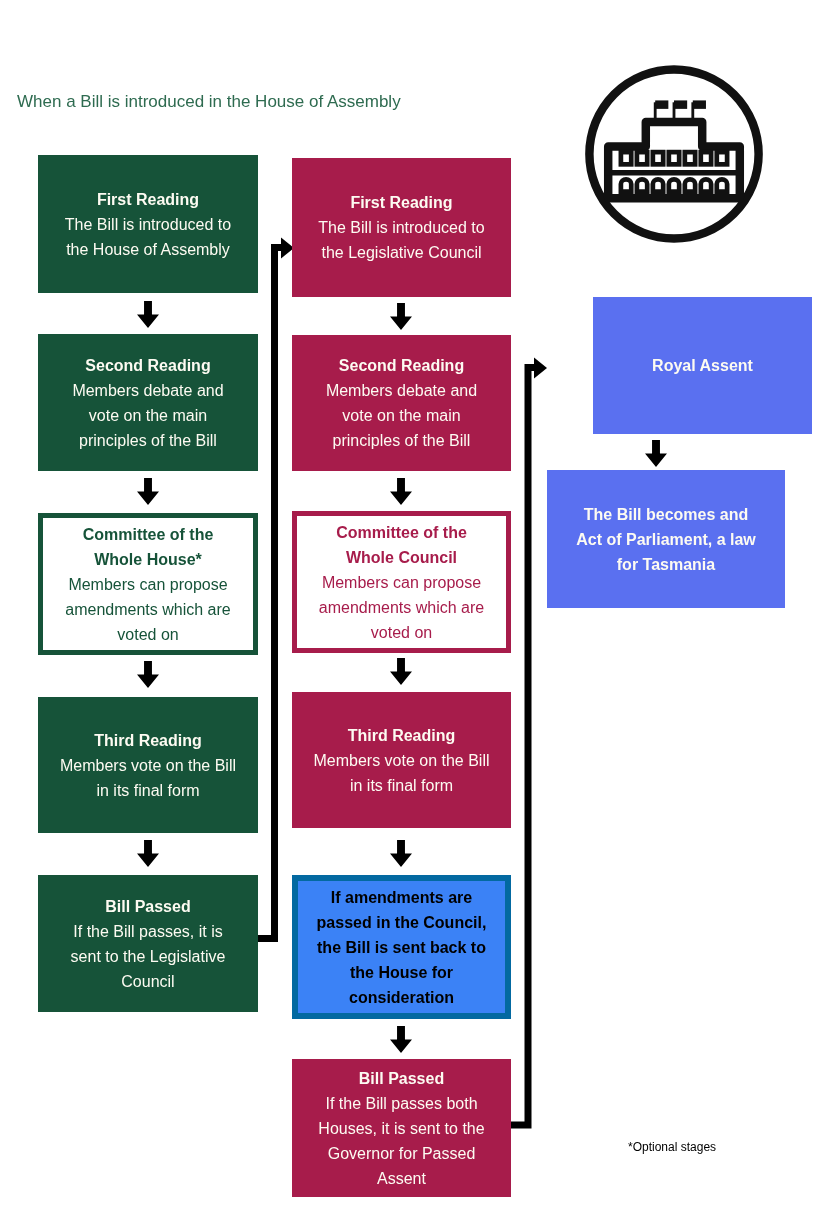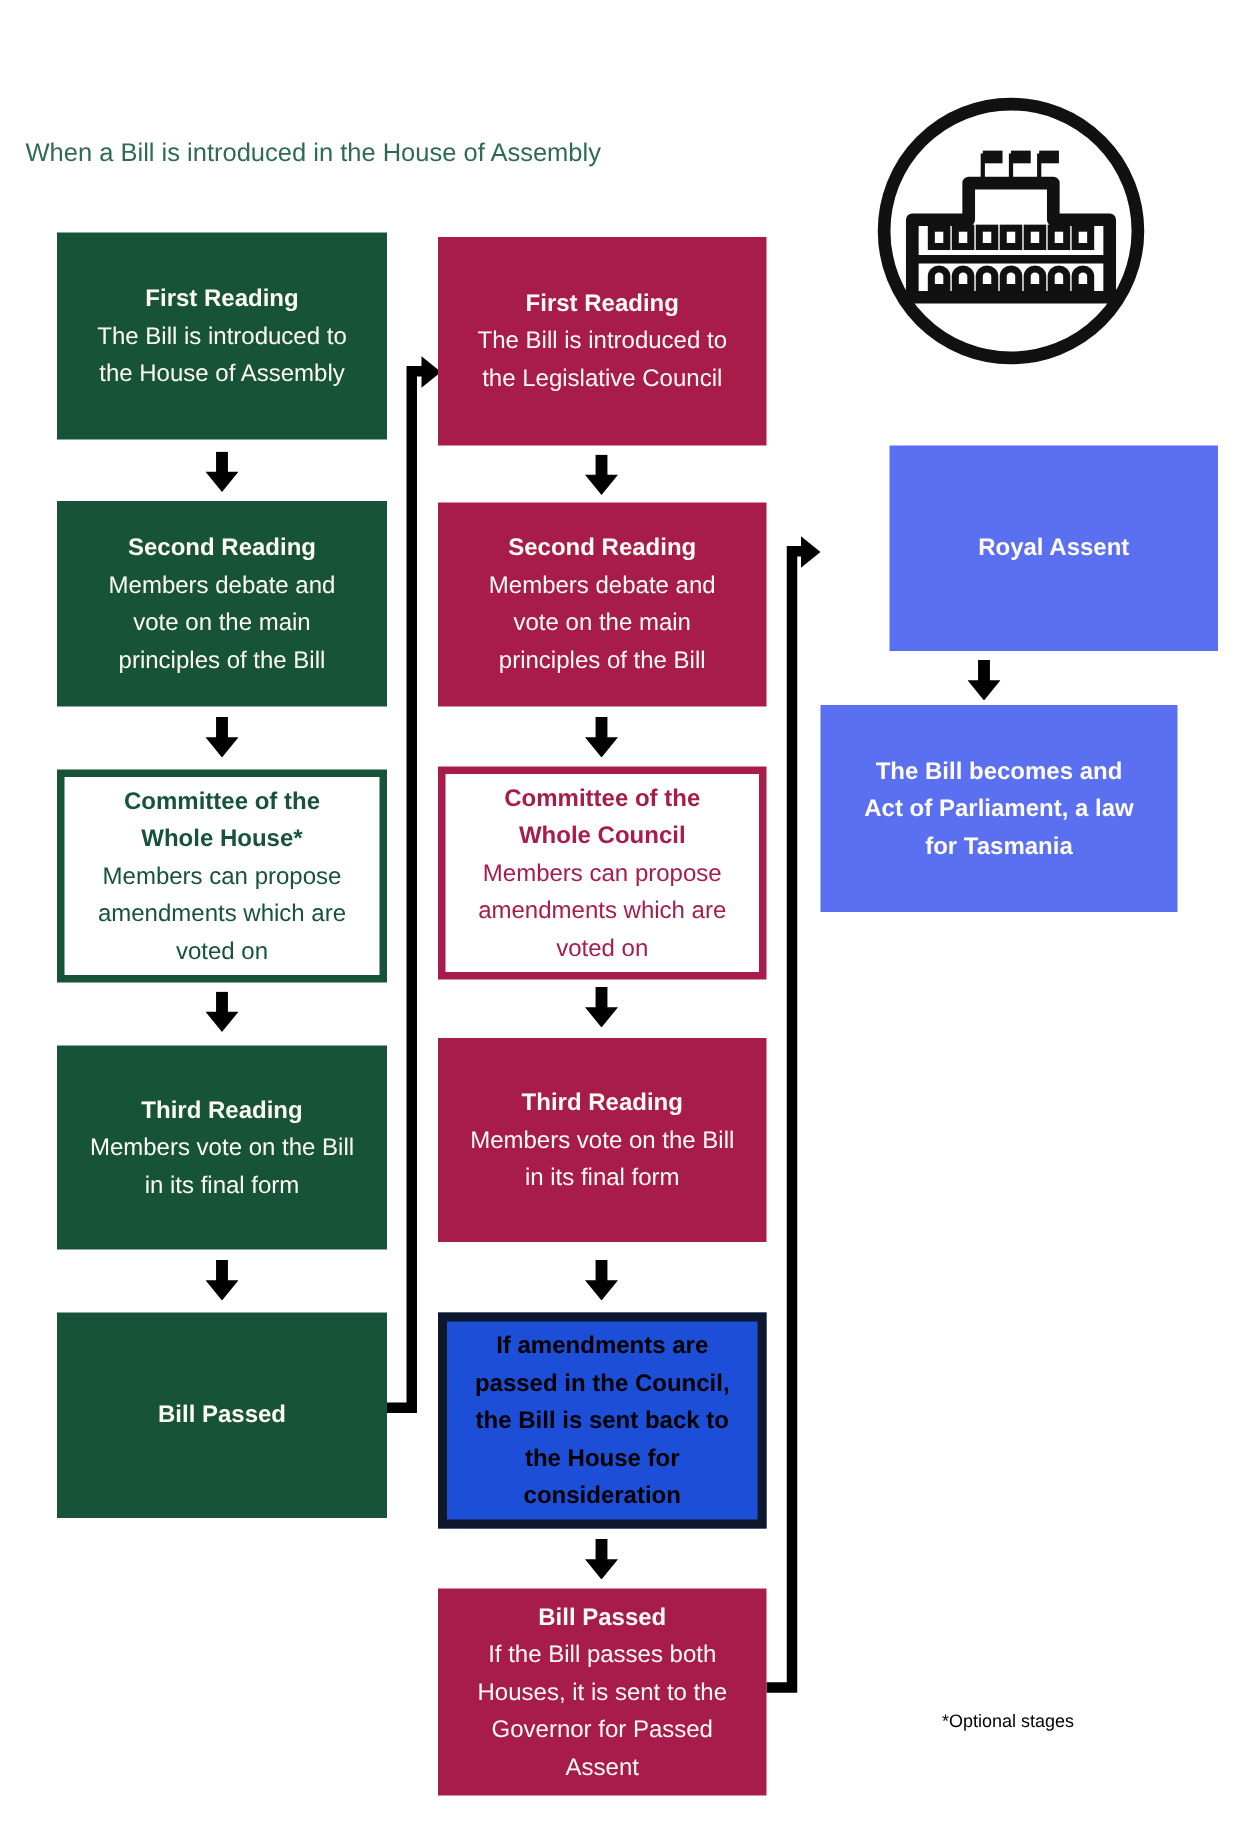--- a/index.html
+++ b/index.html
@@ -22,21 +22,21 @@
     justify-content:center;align-items:center;text-align:center;
     font-size:16px;line-height:25px;white-space:pre-line;z-index:2;
     padding:4px 10px;
   }
   .box .t{font-weight:bold;}
   .green-solid{background:#165339;color:#FDFBF2;}
   .crimson-solid{background:#A71C4B;color:#FDFBF2;}
   .blue-solid{background:#5A70F0;color:#FDFBF2;}
   .green-outline{background:#ffffff;border:5px solid #165339;color:#165339;}
   .crimson-outline{background:#ffffff;border:5px solid #A71C4B;color:#A71C4B;}
-  .black-outline{background:#1d4ed8;border:6px solid #0f172a;color:#000000;font-weight:bold;}
+  .black-outline{background:#3b82f6;border:6px solid #0369a1;color:#000000;font-weight:bold;}
 
   
   #a1{left:38px;top:155px;width:220px;height:138px;}
   #a2{left:38px;top:334px;width:220px;height:137px;}
   #a3{left:38px;top:513px;width:220px;height:142px;}
   #a4{left:38px;top:697px;width:220px;height:136px;}
   #a5{left:38px;top:875px;width:220px;height:137px;}
   #b1{left:292px;top:158px;width:219px;height:139px;}
   #b2{left:292px;top:335px;width:219px;height:136px;}
   #b3{left:292px;top:511px;width:219px;height:142px;}
@@ -126,20 +126,23 @@
 amendments which are
 voted on</div>
   </div>
   <div id="a4" class="box green-solid">
     <div class="t">Third Reading</div>
     <div class="b">Members vote on the Bill
 in its final form</div>
   </div>
   <div id="a5" class="box green-solid">
     <div class="t">Bill Passed</div>
+    <div class="b">If the Bill passes, it is
+sent to the Legislative
+Council</div>
   </div>
 
   <div id="b1" class="box crimson-solid">
     <div class="t">First Reading</div>
     <div class="b">The Bill is introduced to
 the Legislative Council</div>
   </div>
   <div id="b2" class="box crimson-solid">
     <div class="t">Second Reading</div>
     <div class="b">Members debate and

